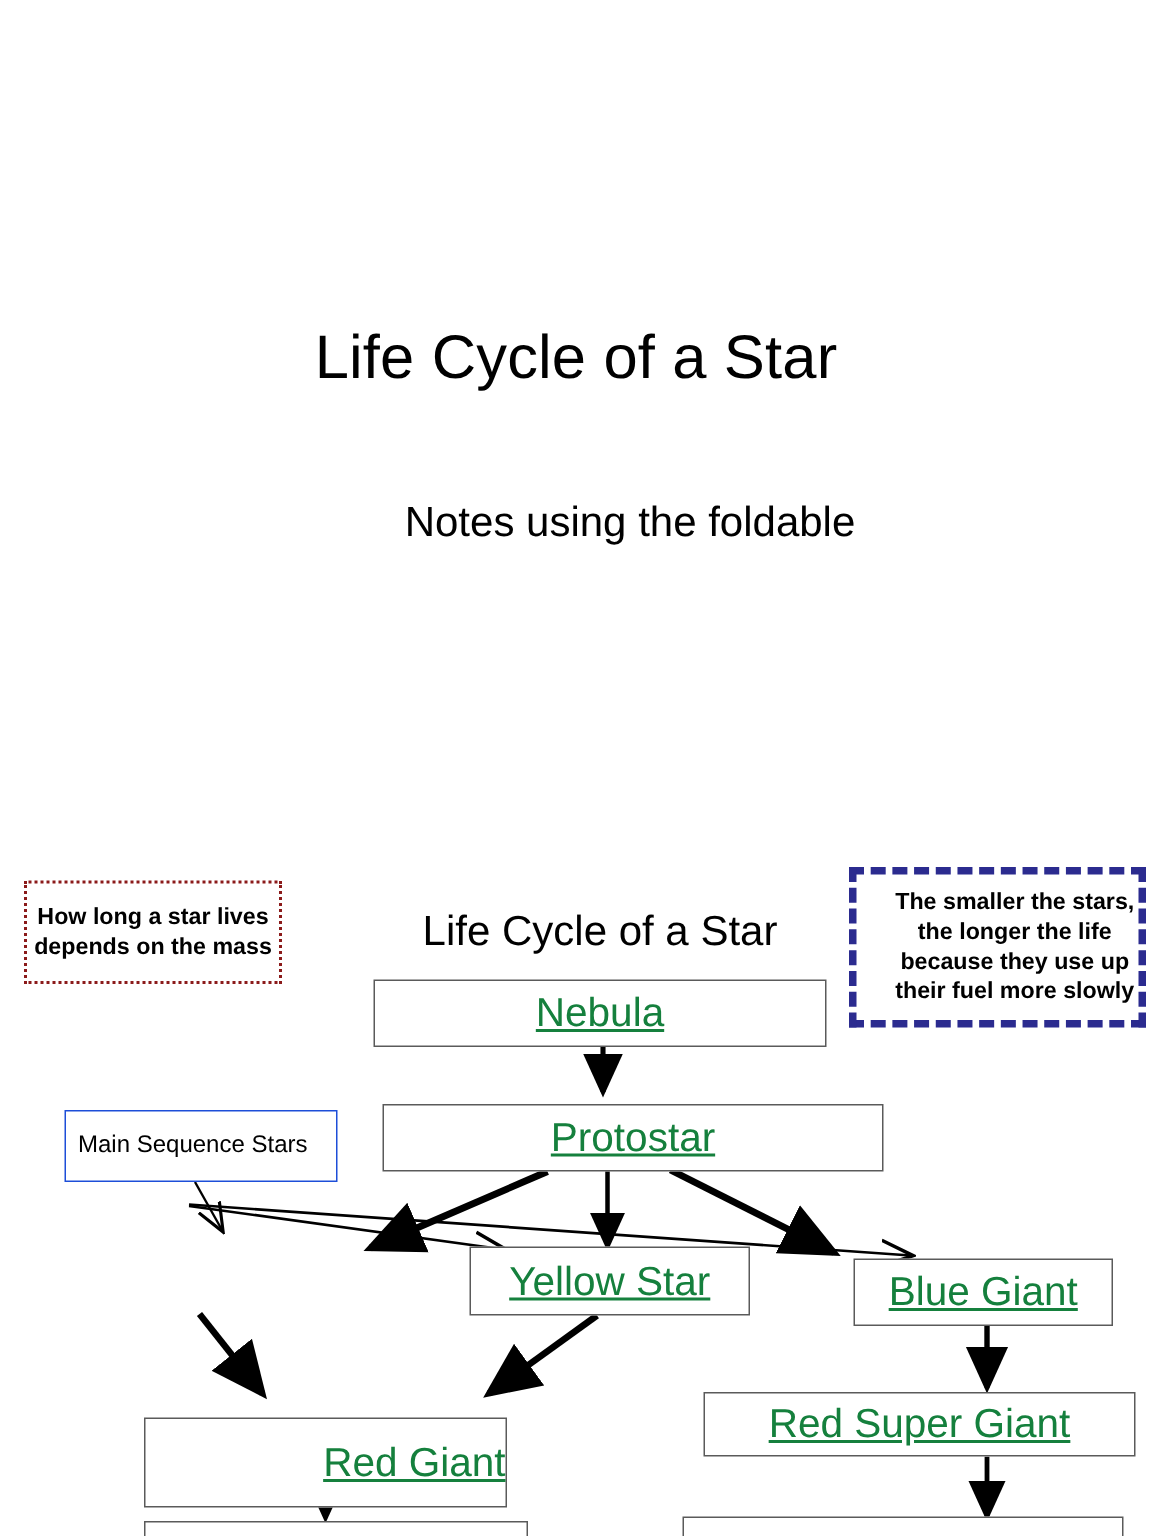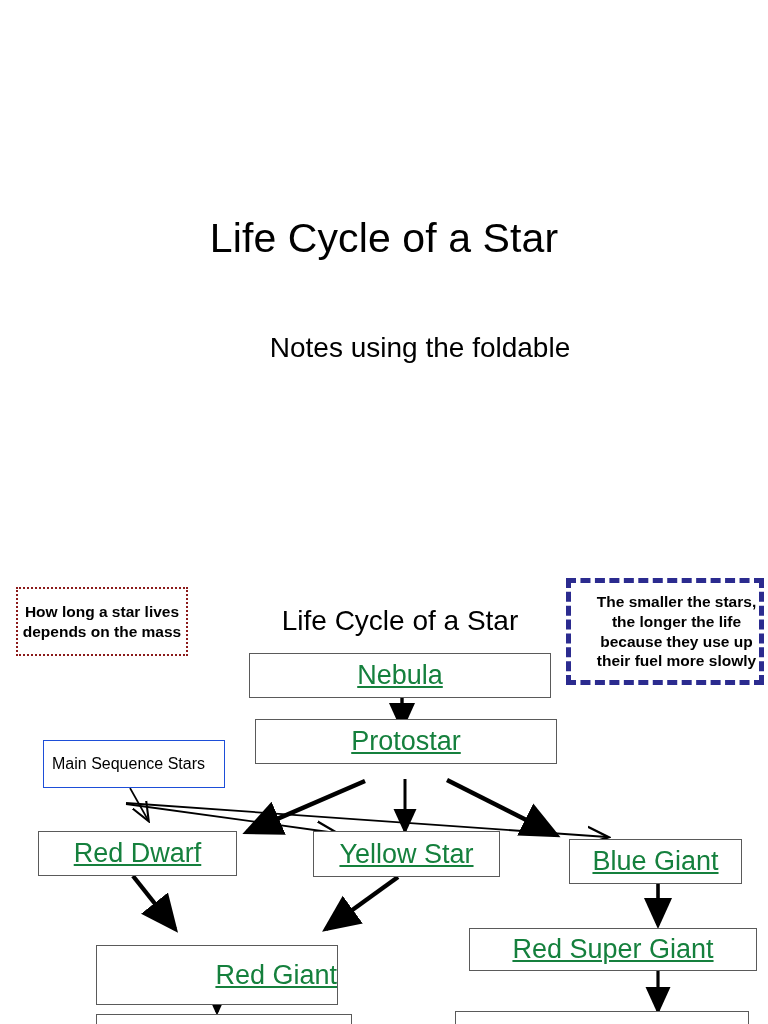--- a/index.html
+++ b/index.html
@@ -202,27 +202,24 @@
   </div>
 
   <div class="label-box" style="left:43px; top:175px; width:182px; height:48px;">
     <span>Main Sequence Stars</span>
   </div>
 
   <div class="flow-box" style="left:249px; top:88px; width:302px; height:45px;">
     <span>Nebula</span>
   </div>
 
-  <div class="flow-box" style="left:255px; top:154px; width:302px; height:45px;">
+  <div class="flow-box" style="left:255px; top:171px; width:334px; height:45px;">
     <span>Protostar</span>
   </div>
 
-  <div class="flow-box" style="left:38px; top:266px; width:199px; height:45px;">
-    <span>Red Dwarf</span>
-  </div>
 
   <div class="flow-box" style="left:313px; top:266px; width:187px; height:46px;justify-content:center;">
     <span>Yellow Star</span>
   </div>
 
   <div class="flow-box" style="left:569px; top:274px; width:173px; height:45px;">
     <span>Blue Giant</span>
   </div>
 
   <div class="flow-box" style="left:96px; top:380px; width:242px; height:60px;justify-content:flex-end;">

